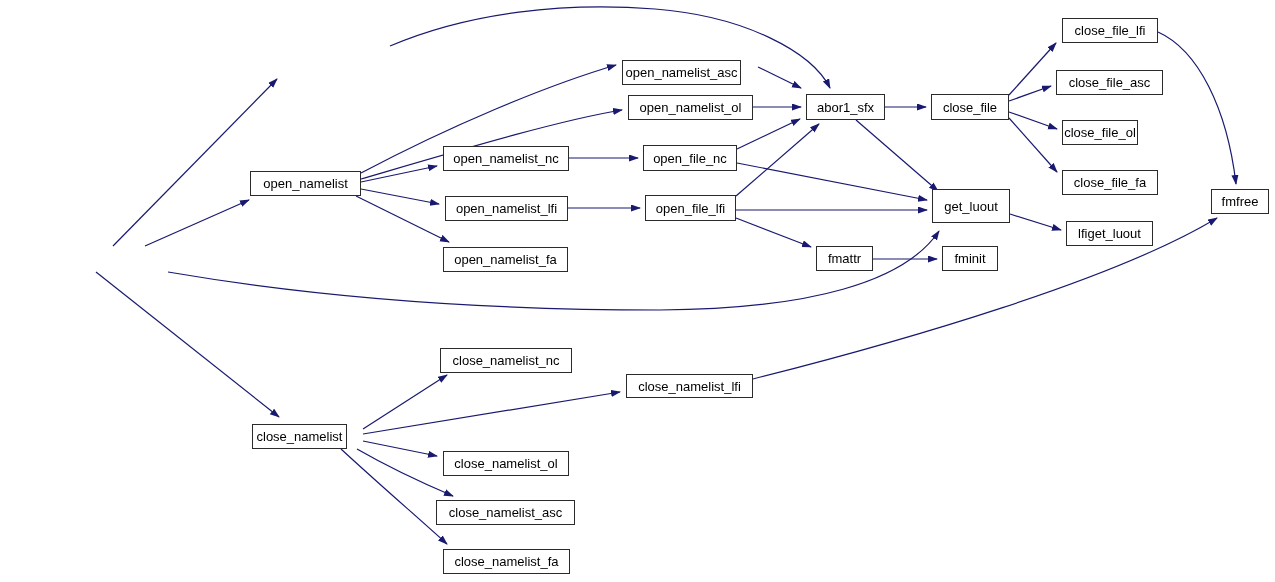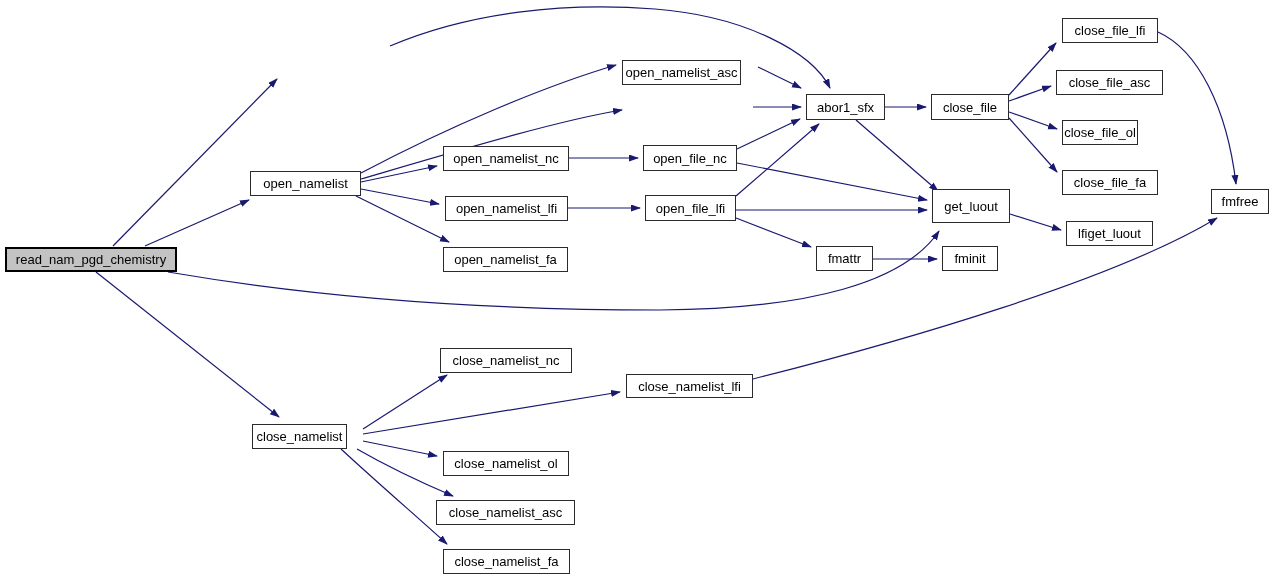--- a/index.html
+++ b/index.html
@@ -86,27 +86,27 @@
     <path class="edge" marker-end="url(#arrow)" d="M1010,214 L1061,230"></path>
     <path class="edge" marker-end="url(#arrow)" d="M873,259 L937,259"></path>
     <path class="edge" marker-end="url(#arrow)" d="M363,429 L447,375"></path>
     <path class="edge" marker-end="url(#arrow)" d="M363,434 L620,392"></path>
     <path class="edge" marker-end="url(#arrow)" d="M363,441 L437,456"></path>
     <path class="edge" marker-end="url(#arrow)" d="M357,449 C390,468 420,482 453,496"></path>
     <path class="edge" marker-end="url(#arrow)" d="M341,449 C380,485 415,515 447,544"></path>
     <path class="edge" marker-end="url(#arrow)" d="M753,379 C900,342 1115,280 1217,218"></path>
   </svg>
 
-  <div class="node root" style="left:5px;top:247px;width:172px;height:25px">read_nam_pgd_chemistry</div>
 
 
   <div class="node" style="left:250px;top:171px;width:111px;height:25px">open_namelist</div>
 
   <div class="node" style="left:622px;top:60px;width:119px;height:25px">open_namelist_asc</div>
 
+  <div class="node" style="left:628px;top:95px;width:125px;height:25px">open_namelist_ol</div>
 
   <div class="node" style="left:443px;top:146px;width:126px;height:25px">open_namelist_nc</div>
 
   <div class="node" style="left:445px;top:196px;width:123px;height:25px">open_namelist_lfi</div>
 
   <div class="node" style="left:443px;top:247px;width:125px;height:25px">open_namelist_fa</div>
 
   <div class="node" style="left:643px;top:145px;width:94px;height:26px">open_file_nc</div>
 
   <div class="node" style="left:645px;top:195px;width:91px;height:26px">open_file_lfi</div>

